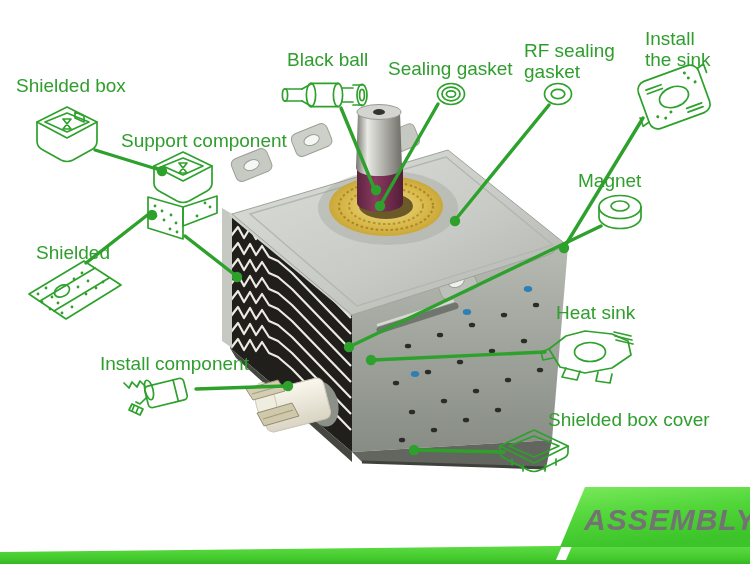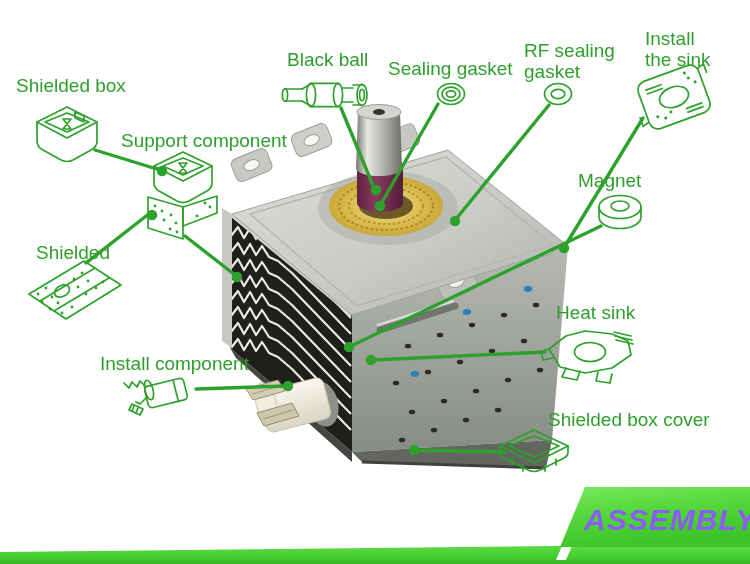--- a/index.html
+++ b/index.html
@@ -8,21 +8,21 @@
     font-family:"Liberation Sans", sans-serif;
   }
   #art{position:absolute;left:0;top:0;width:750px;height:564px;}
   .lbl{
     position:absolute;color:#2f9e2d;font-size:19px;line-height:21px;
     font-family:"Liberation Sans", sans-serif;white-space:nowrap;
   }
   .lbl.wrap{white-space:normal;}
   #assembly-text{
     position:absolute;left:584px;top:503px;width:166px;
-    color:#8b5cf6;font-size:30px;font-weight:bold;font-style:italic;
+    color:#737373;font-size:30px;font-weight:bold;font-style:italic;
     letter-spacing:1px;white-space:nowrap;
   }
 </style>
 </head>
 <body>
 
 <div id="canvas">
 
 <svg id="art" viewBox="0 0 750 564">
   <defs>

